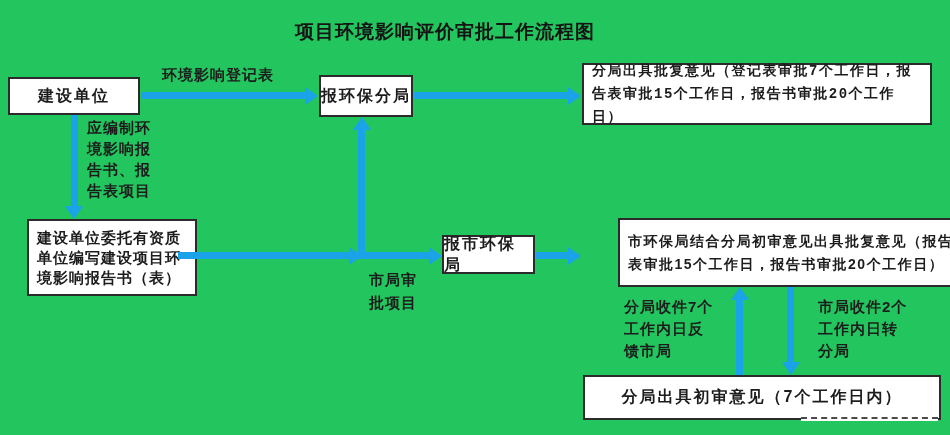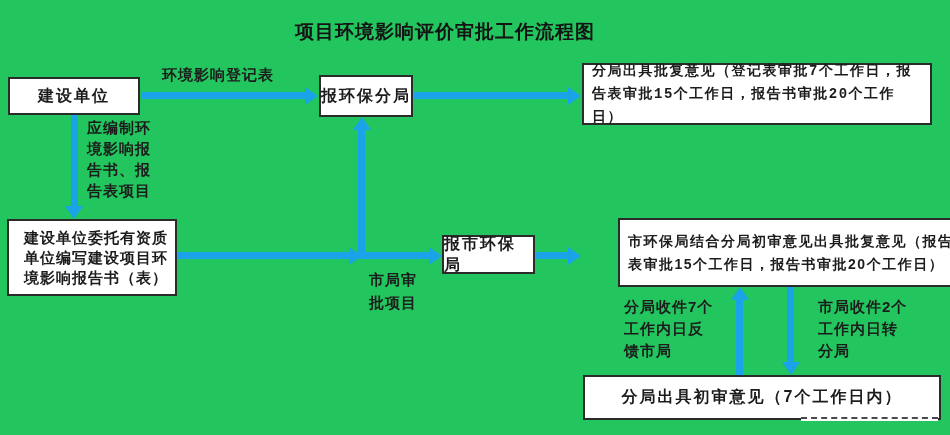--- a/index.html
+++ b/index.html
@@ -16,21 +16,21 @@
     position:absolute;left:445px;top:19px;transform:translateX(-50%);
     font-size:19px;font-weight:bold;letter-spacing:1px;white-space:nowrap;color:#141414;
   }
   .box{
     position:absolute;box-sizing:border-box;background:#fff;border:2px solid var(--border);
     font-weight:bold;color:var(--text);display:flex;align-items:center;justify-content:center;
     white-space:pre-line;
   }
   .box.small{font-size:16px;letter-spacing:2px;}
   .box.wide{font-size:14px;letter-spacing:1.5px;line-height:23px;justify-content:flex-start;text-align:left;padding:0 8px;}
-  .box.left3{font-size:15px;letter-spacing:1px;line-height:20px;justify-content:flex-start;align-items:flex-start;text-align:left;padding:7px 0 0 15px;}
+  .box.left3{font-size:15px;letter-spacing:1px;line-height:20px;justify-content:flex-start;align-items:flex-start;text-align:left;padding:7px 0 0 8px;margin-left:20px;}
   .box.bottom{font-size:16px;letter-spacing:2px;}
   .lbl{
     position:absolute;font-weight:bold;font-size:15px;letter-spacing:1px;
     white-space:pre-line;color:var(--text);
   }
   .hline{position:absolute;height:7px;background:var(--arrow);}
   .vline{position:absolute;width:7px;background:var(--arrow);}
   .head-right{position:absolute;width:0;height:0;border-top:9px solid transparent;border-bottom:9px solid transparent;border-left:13px solid var(--arrow);}
   .head-up{position:absolute;width:0;height:0;border-left:9px solid transparent;border-right:9px solid transparent;border-bottom:13px solid var(--arrow);}
   .head-down{position:absolute;width:0;height:0;border-left:9px solid transparent;border-right:9px solid transparent;border-top:13px solid var(--arrow);}

